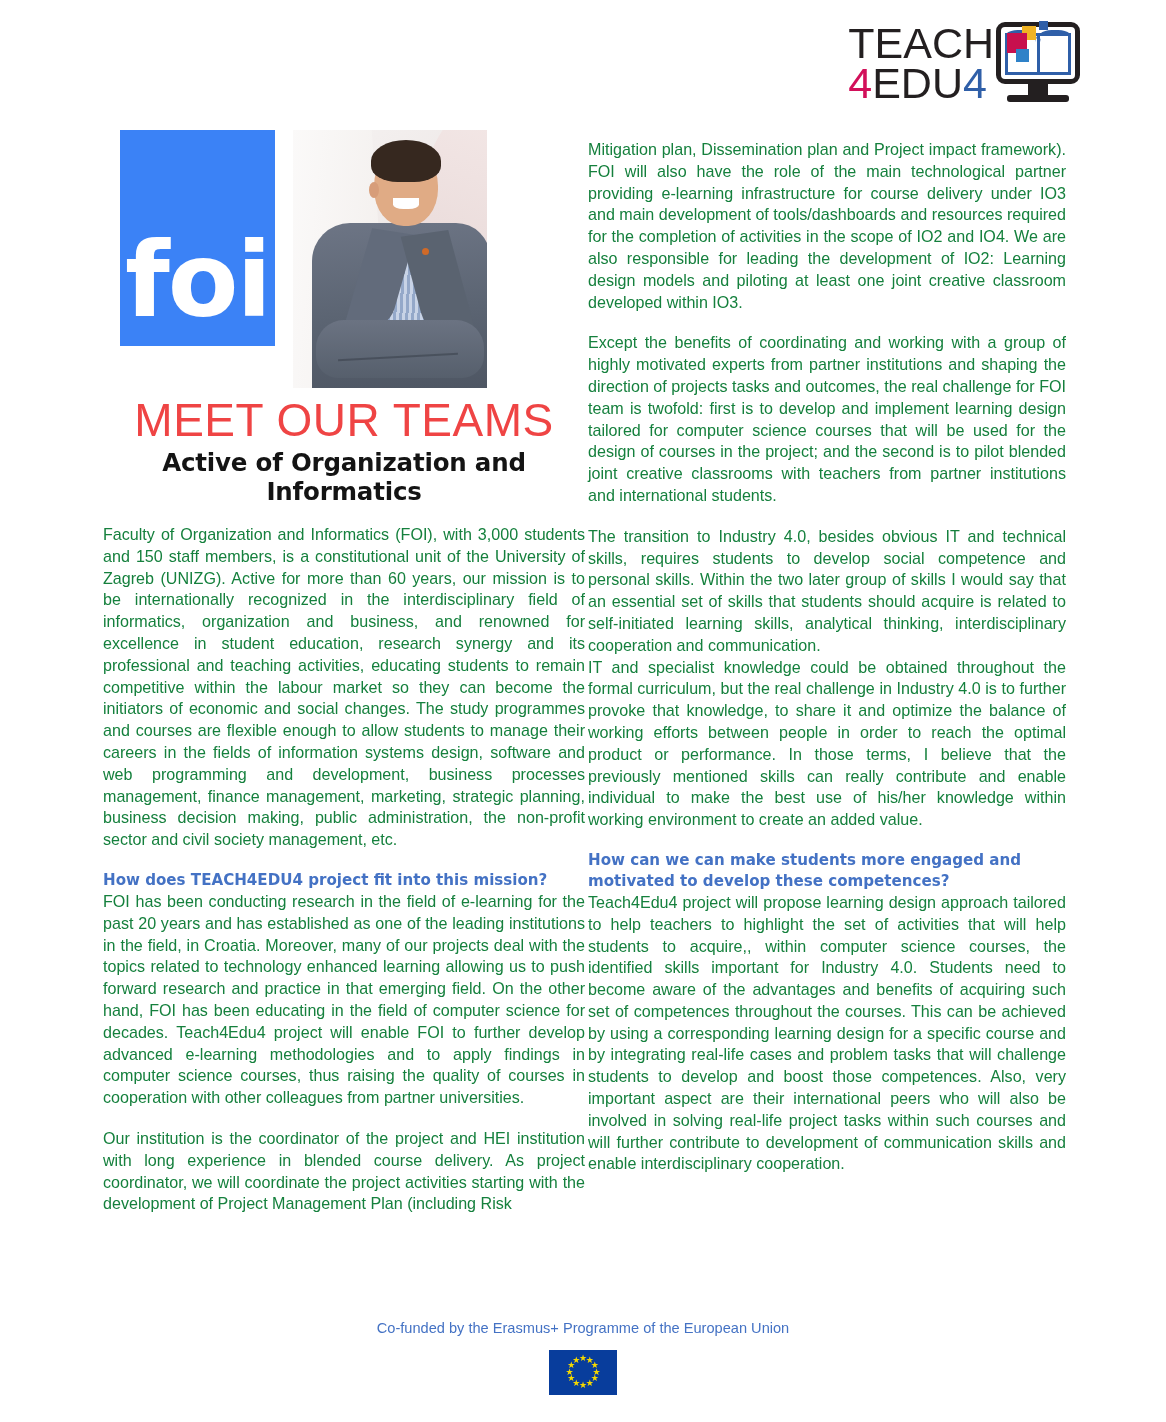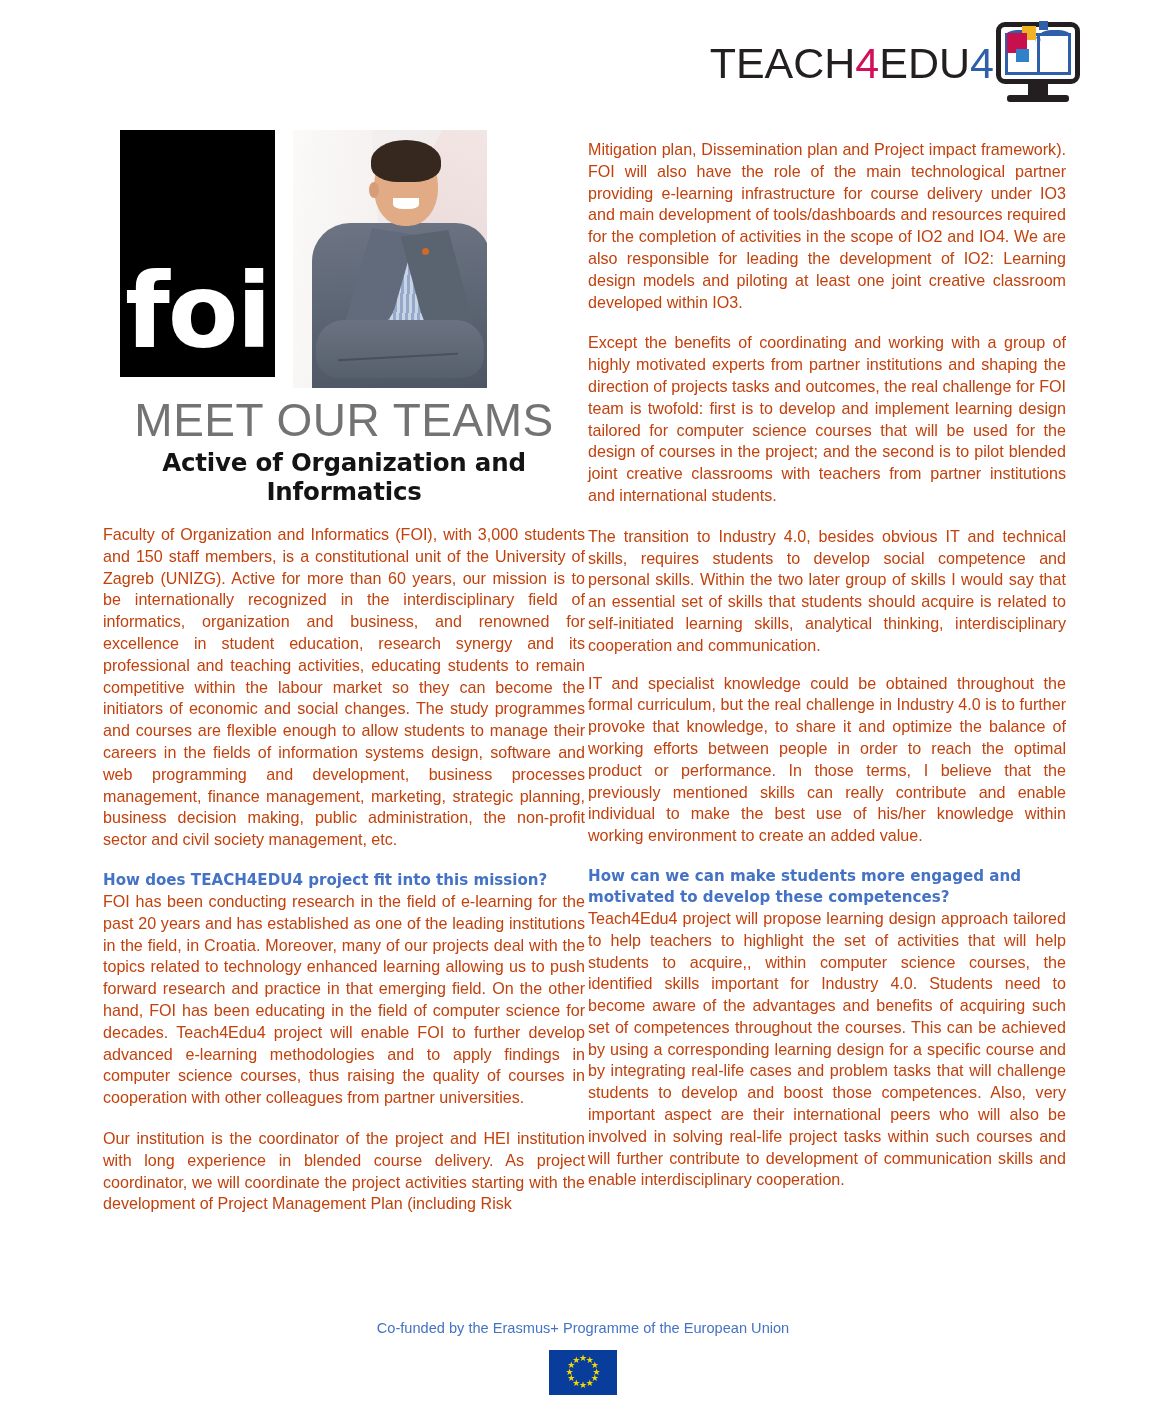--- a/index.html
+++ b/index.html
@@ -18,20 +18,21 @@
   
   #teach-logo {
     position: absolute;
     top: 22px; right: 82px;
     display: flex;
     align-items: center;
     gap: 2px;
   }
   #teach-logo .wordmark {
     display: flex;
+    flex-direction: column;
     line-height: 0.92;
     font-family: "Liberation Sans", sans-serif;
     font-size: 43px;
     letter-spacing: 0px;
     font-weight: 400;
   }
   #teach-logo .wordmark .l1 { color: #231f20; }
   #teach-logo .wordmark .l2 { color: #231f20; }
   #teach-logo .c-pink { color: #d2105a; }
   #teach-logo .c-blue { color: #2f5fa8; }
@@ -115,22 +116,22 @@
     width: 482px;
   }
   #masthead {
     display: flex;
     gap: 18px;
     align-items: flex-start;
     justify-content: flex-start;
     padding-left: 17px;
   }
   #foi-logo {
-    width: 155px; height: 247px;
-    background: #000000;
+    width: 155px; height: 216px;
+    background: #3b82f6;
     position: relative;
     flex: 0 0 auto;
   }
   #foi-logo .foi-text {
     position: absolute;
     left: 0; right: 0; bottom: 14px;
     text-align: center;
     color: #fff;
     font-family: "DejaVu Sans", sans-serif;
     font-size: 103px;
@@ -237,21 +238,21 @@
   #portrait .pin {
     position: absolute; left: 50%; top: 118px;
     margin-left: 32px;
     width: 7px; height: 7px;
     border-radius: 50%;
     background: #d06a28;
   }
 
   #meet-title {
     text-align: center;
-    color: #737373;
+    color: #ef4444;
     font-family: "Liberation Sans", sans-serif;
     font-size: 46px;
     font-weight: 400;
     letter-spacing: 0.5px;
     margin-top: 8px;
     line-height: 1.05;
   }
   #faculty-name {
     text-align: center;
     font-family: "DejaVu Sans", sans-serif;
@@ -269,38 +270,38 @@
     font-size: 16px;
     color: #1c1c1c;
     margin-top: 6px;
   }
 
   
   .body-text {
     font-family: "Liberation Sans", sans-serif;
     font-size: 16.1px;
     line-height: 21.8px;
-    color: #c2410c;
+    color: #15803d;
     text-align: justify;
     text-justify: inter-word;
     margin: 0;
   }
   .q-heading {
     font-family: "DejaVu Sans", sans-serif;
     font-size: 15.1px;
     font-weight: 700;
     line-height: 21px;
     color: #4472c4;
     margin: 0;
     text-align: left;
   }
   .block { margin-top: 19px; }
   .block.first { margin-top: 0; }
   .block .q-heading + .body-text { margin-top: 0px; }
-  .body-text + .body-text { margin-top: 16px; }
+  .body-text + .body-text { margin-top: 0; }
 
   #left-article {
     position: absolute;
     left: 103px; top: 524px;
     width: 482px;
   }
   #right-col {
     position: absolute;
     left: 588px; top: 139px;
     width: 478px;

